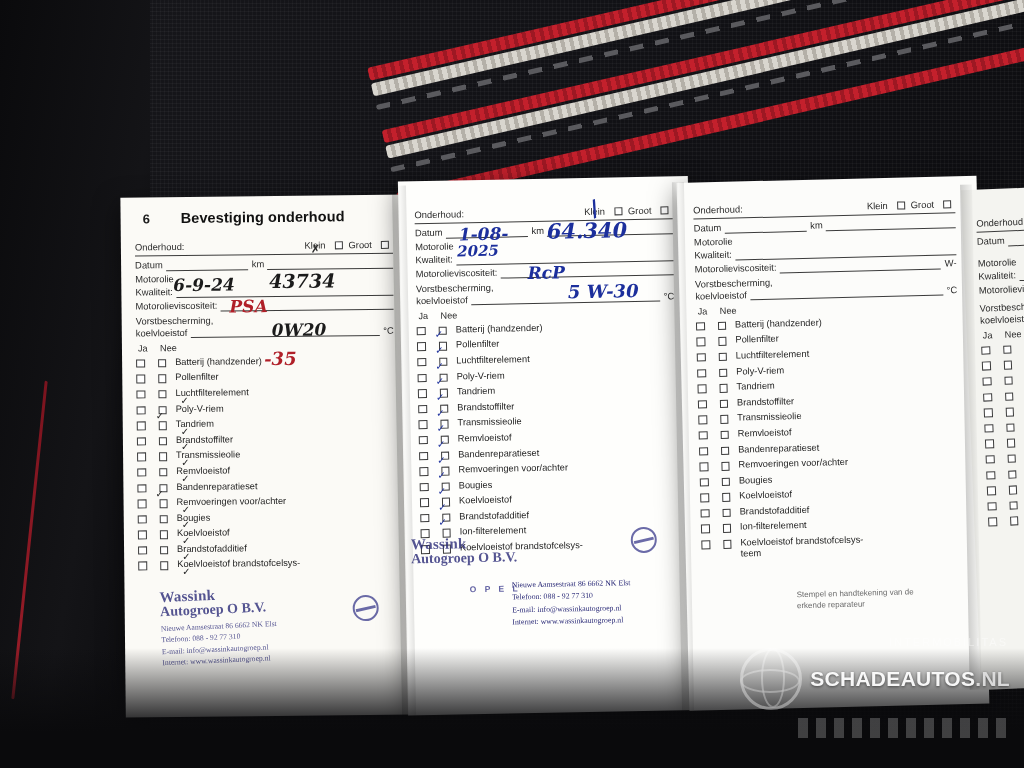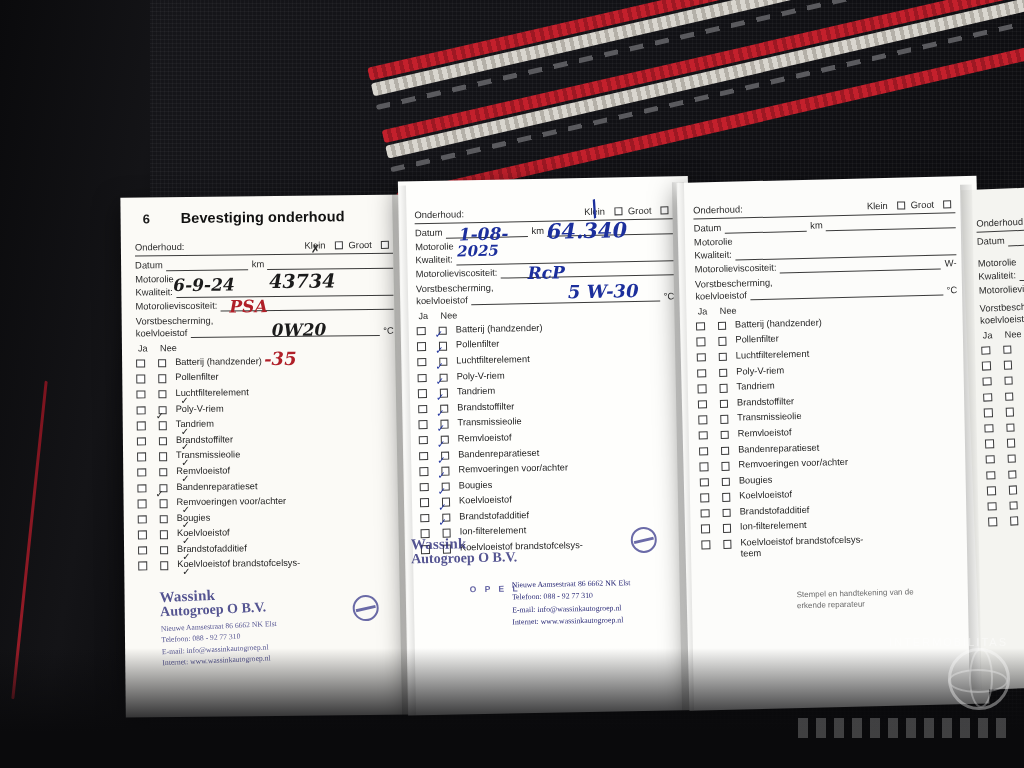--- a/index.html
+++ b/index.html
@@ -683,14 +683,17 @@
     <path d="M20,10 C70,30 110,55 78,78 C60,92 38,86 46,70 C54,54 90,60 106,100" fill="none" stroke="#2b3fa8" stroke-width="2.6" stroke-linecap="round" opacity=".85"></path>
     <path d="M30,44 C52,52 74,58 96,52" fill="none" stroke="#2b3fa8" stroke-width="2" opacity=".7"></path>
   </svg>
 </div>
 
 <div class="bg-bottom"></div>
 
 <div class="wm-sub">INTERMOBILITAS</div>
 <div class="wm">
   <div class="wm-globe"></div>
+  <div class="wm-text">
+    <span>SCHADEAUTOS</span><span class="nl">.NL</span>
+  </div>
 </div>
 <div class="wm-bars"></div>
 
 </body></html>

